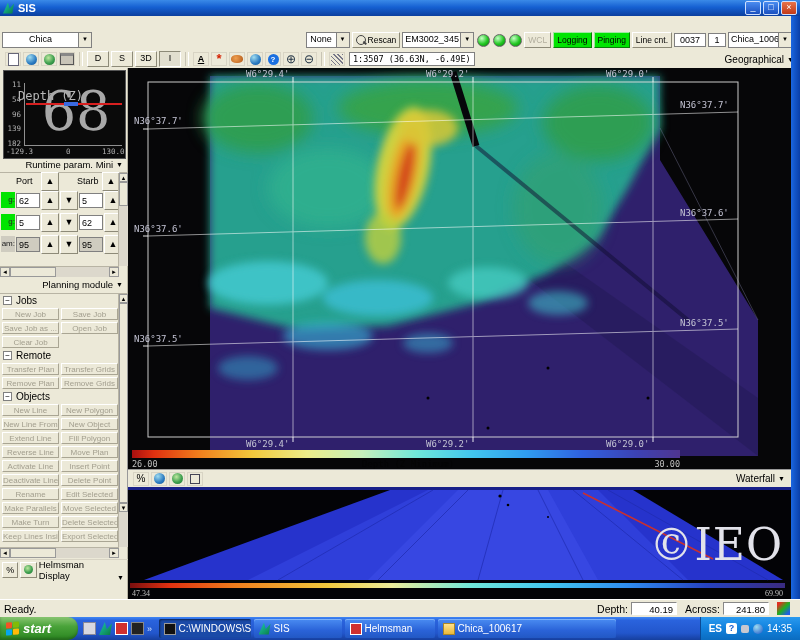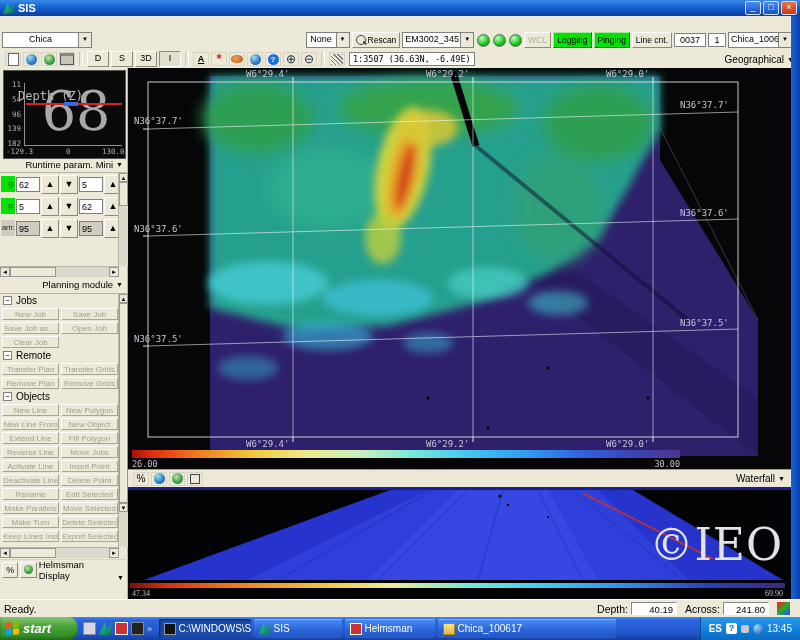--- a/index.html
+++ b/index.html
@@ -283,20 +283,28 @@
         <div id="dp-blueseg"></div>
         <div class="xtick mono" style="left:2px;">-129.3</div>
         <div class="xtick mono" style="left:62px;">0</div>
         <div class="xtick mono" style="left:98px;">130.0</div>
       </div>
 
       <div class="panel-dd" style="top:91px;">
         <span>Runtime param. Mini</span>
       </div>
       <div id="rt-table">
+        <div class="rt-row rt-hrow">
+          <span class="rt-label"></span>
+          <span class="rt-htext">Port</span>
+          <span class="rt-spin up"></span>
+          <span class="rt-hspacer"></span>
+          <span class="rt-htext">Starb</span>
+          <span class="rt-spin up"></span>
+        </div>
         <div class="rt-row">
           <span class="rt-label green">g:</span>
           <span class="rt-field">62</span>
           <span class="rt-spin up"></span>
           <span class="rt-spin down"></span>
           <span class="rt-field">5</span>
           <span class="rt-spin up"></span>
         </div>
         <div class="rt-row">
           <span class="rt-label green">g:</span>
@@ -370,21 +378,21 @@
         <div class="prow">
             <span class="pbtn">New Line From</span>
             <span class="pbtn">New Object</span>
           </div>
         <div class="prow">
             <span class="pbtn">Extend Line</span>
             <span class="pbtn">Fill Polygon</span>
           </div>
         <div class="prow">
             <span class="pbtn">Reverse Line</span>
-            <span class="pbtn">Move Jobs</span>
+            <span class="pbtn">Move Plan</span>
           </div>
         <div class="prow">
             <span class="pbtn">Activate Line</span>
             <span class="pbtn">Insert Point</span>
           </div>
         <div class="prow">
             <span class="pbtn">Deactivate Line</span>
             <span class="pbtn">Delete Point</span>
           </div>
         <div class="prow">
@@ -597,16 +605,16 @@
     </div>
     <div class="taskbtn" style="width:178px;">
       <span class="tbic" style="background:linear-gradient(180deg,#ffd court,#e8b83a);background:linear-gradient(180deg,#ffe18a,#e8b83a);border:1px solid #a8862a;box-sizing:border-box;"></span>
       <span>Chica_100617</span>
     </div>
     <div id="tray">
       <span style="font-weight:bold;">ES</span>
       <span class="trayic" style="background:#fff;color:#1a5fd0;font-size:9px;line-height:11px;text-align:center;font-weight:bold;border-radius:2px;">?</span>
       <span class="trayic" style="width:8px;height:8px;background:#c8c8d0;border-radius:2px;"></span>
       <span class="trayic" style="width:10px;height:10px;background:radial-gradient(circle at 35% 30%,#9fdcf0,#1a55c8);border-radius:50%;"></span>
-      <span>13:45</span>
+      <span>14:35</span>
     </div>
   </div>
 </div>
 
 </body></html>

